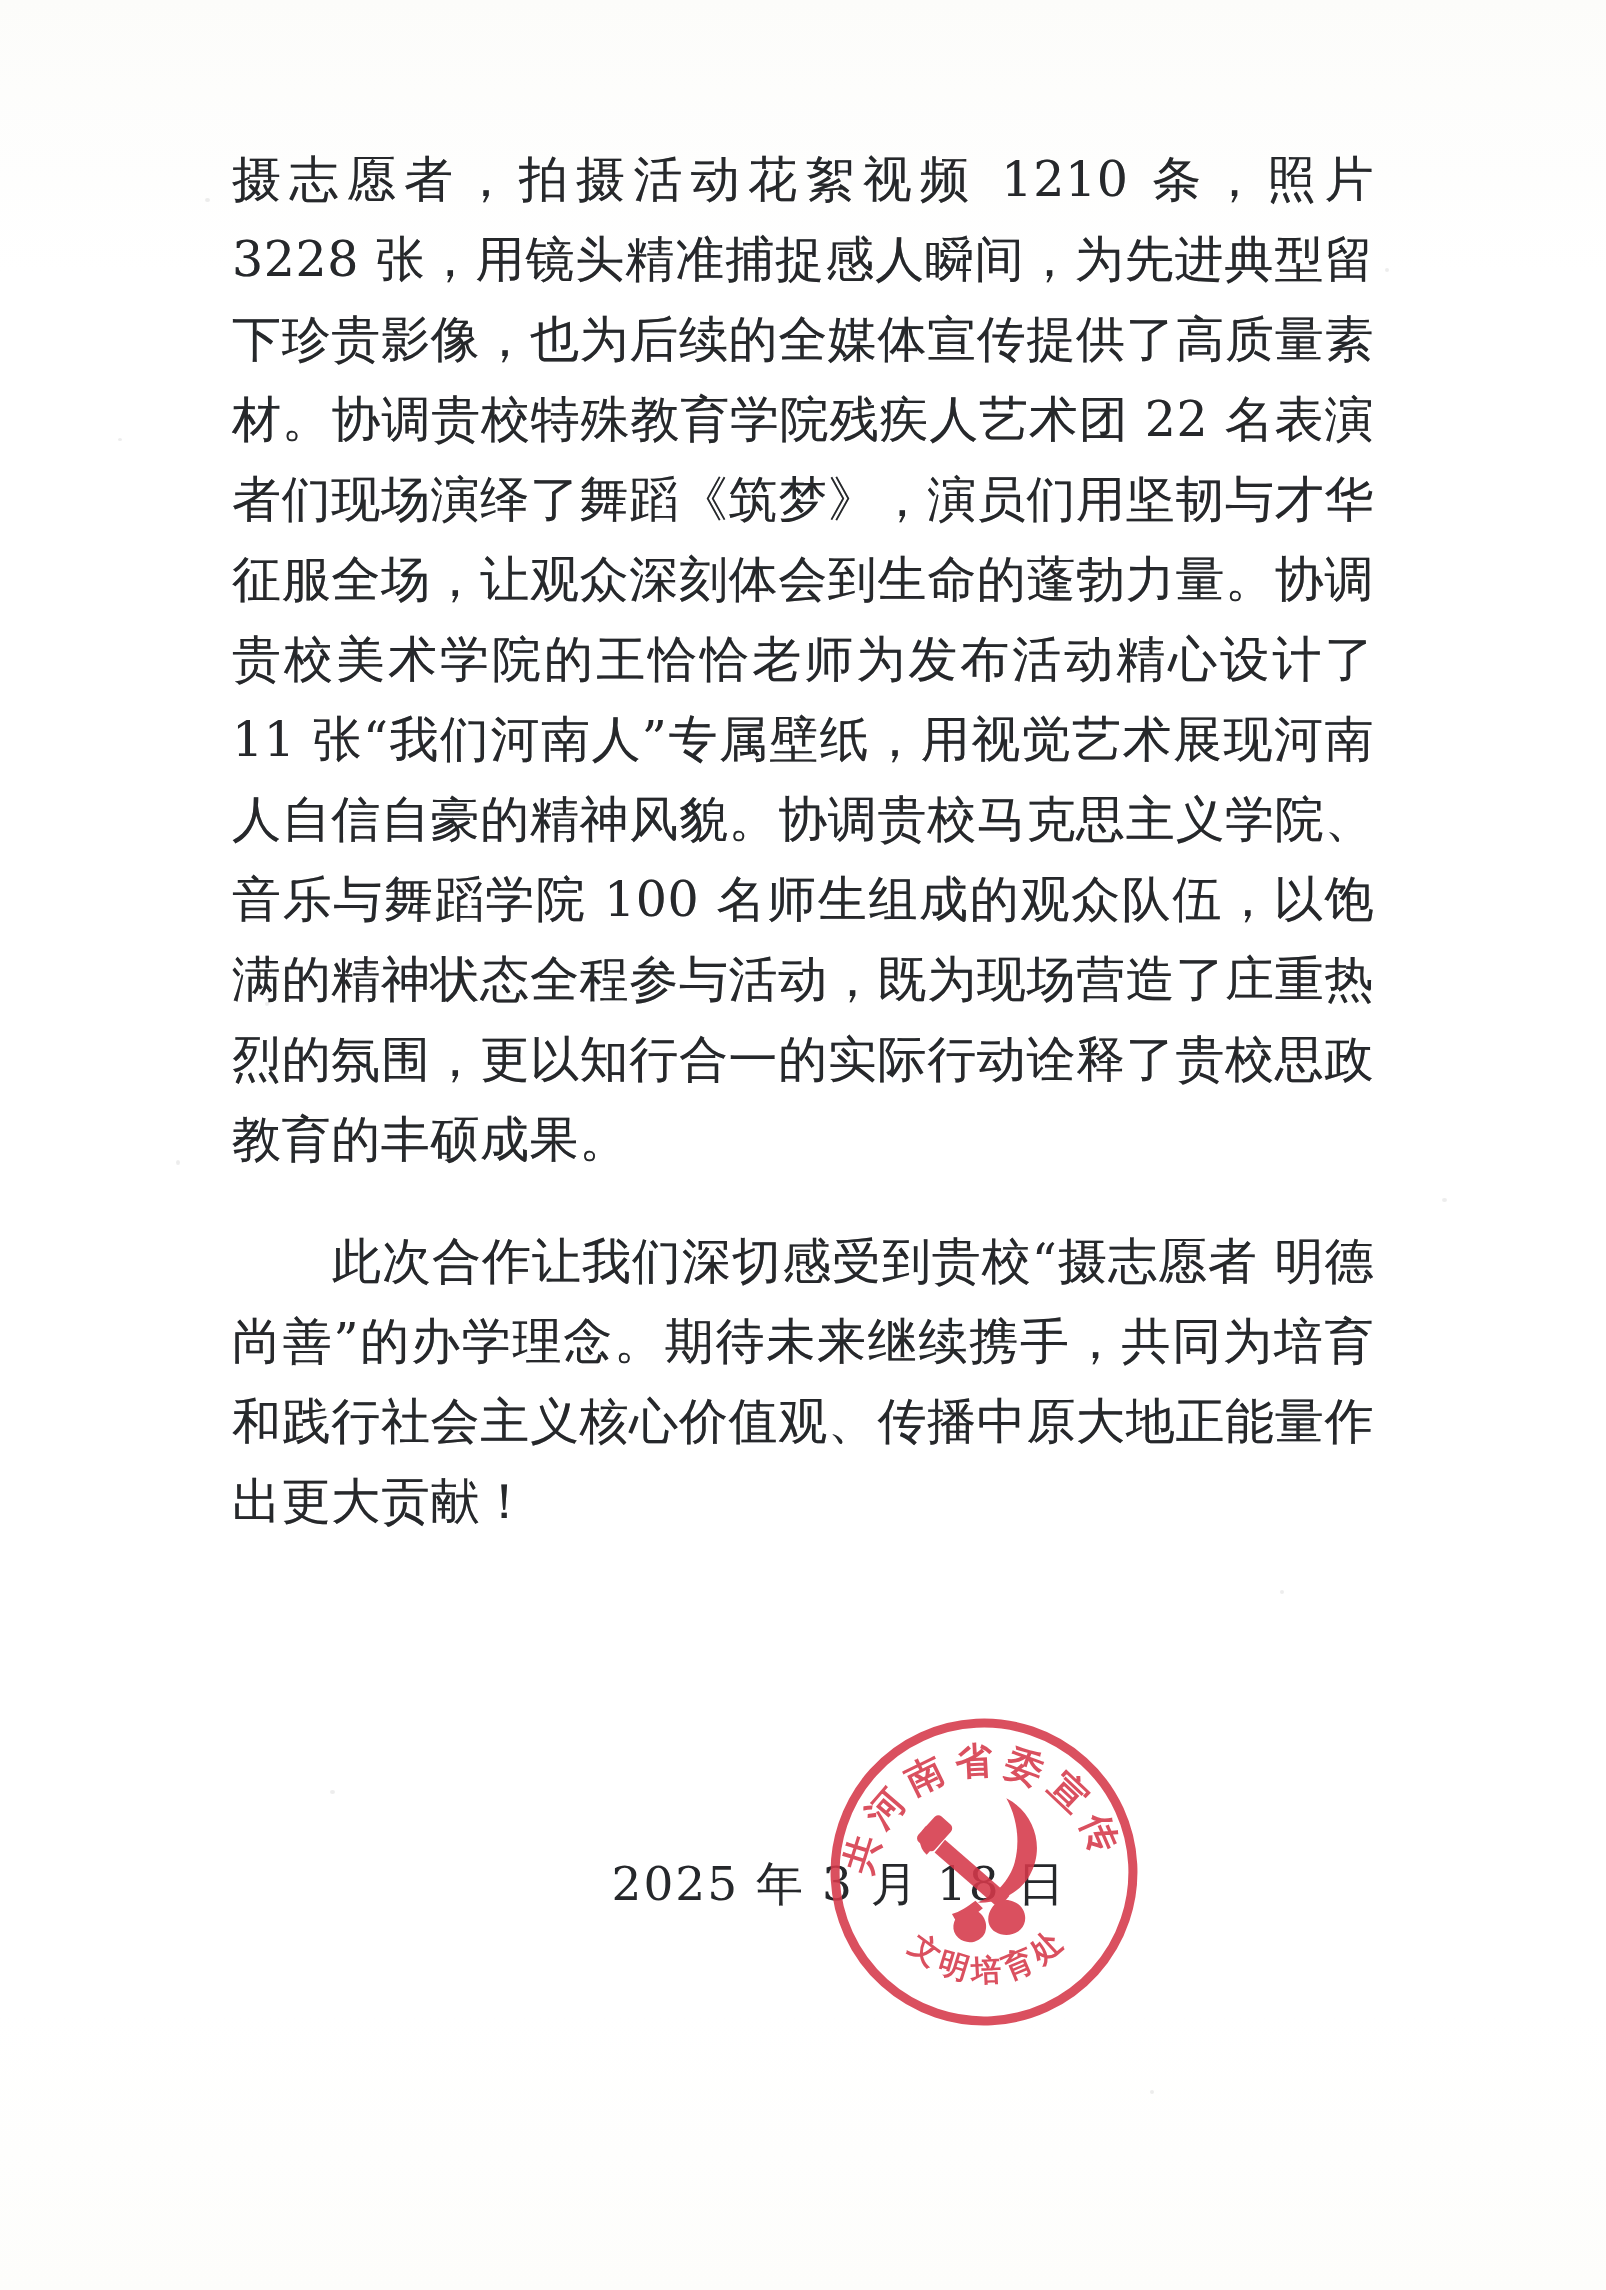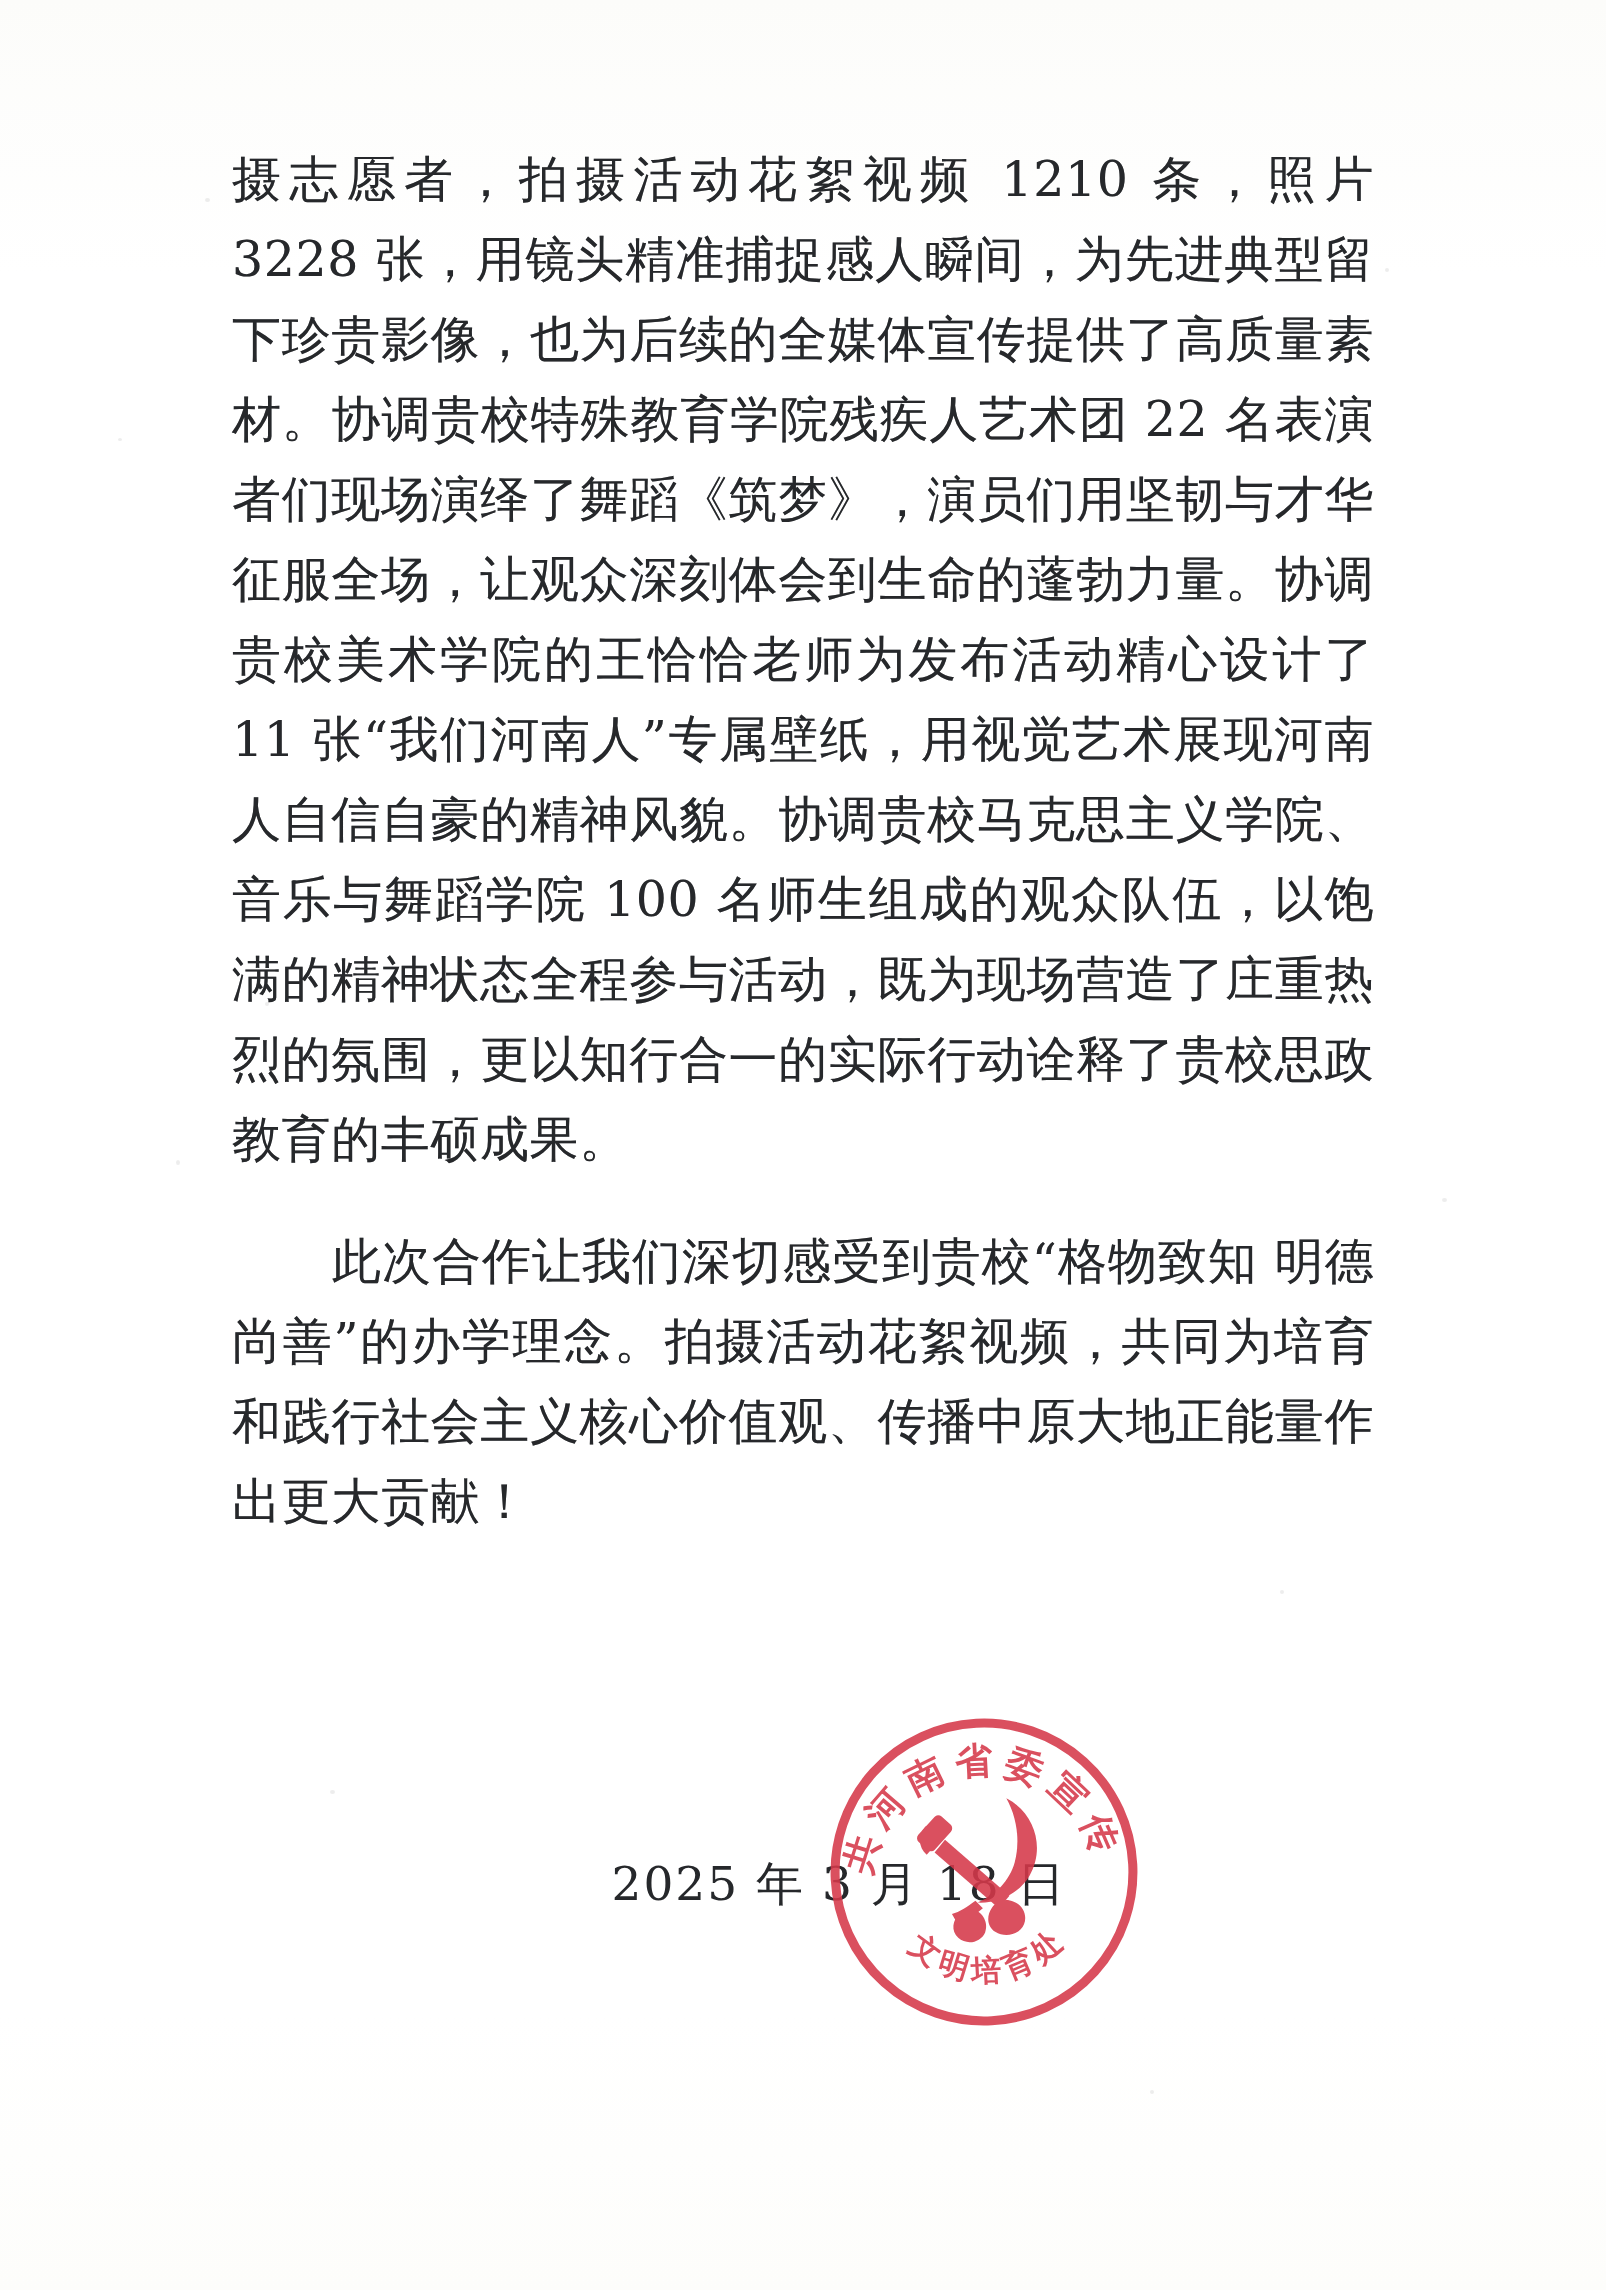--- a/index.html
+++ b/index.html
@@ -119,21 +119,21 @@
   <div class="speck" style="left:265px;  top:1002px; width:4px;  height:4px;"></div>
   <div class="speck" style="left:1442px; top:1198px; width:5px;  height:4px;"></div>
   <div class="speck" style="left:176px;  top:1160px; width:4px;  height:5px;"></div>
   <div class="speck" style="left:700px;  top:1430px; width:4px;  height:4px;"></div>
   <div class="speck" style="left:1280px; top:1590px; width:4px;  height:4px;"></div>
   <div class="speck" style="left:330px;  top:1790px; width:5px;  height:4px;"></div>
   <div class="speck" style="left:1150px; top:2090px; width:4px;  height:4px;"></div>
 
   <div class="body-text">
     <p class="para">摄志愿者，拍摄活动花絮视频 1210 条，照片 3228 张，用镜头精准捕捉感人瞬间，为先进典型留下珍贵影像，也为后续的全媒体宣传提供了高质量素材。协调贵校特殊教育学院残疾人艺术团 22 名表演者们现场演绎了舞蹈《筑梦》，演员们用坚韧与才华征服全场，让观众深刻体会到生命的蓬勃力量。协调贵校美术学院的王恰恰老师为发布活动精心设计了 11 张“我们河南人”专属壁纸，用视觉艺术展现河南人自信自豪的精神风貌。协调贵校马克思主义学院、音乐与舞蹈学院 100 名师生组成的观众队伍，以饱满的精神状态全程参与活动，既为现场营造了庄重热烈的氛围，更以知行合一的实际行动诠释了贵校思政教育的丰硕成果。</p>
-    <p class="para indent">此次合作让我们深切感受到贵校“格物致知 明德尚善”的办学理念。拍摄活动花絮视频，共同为培育和践行社会主义核心价值观、传播中原大地正能量作出更大贡献！</p>
+    <p class="para indent">此次合作让我们深切感受到贵校“摄志愿者 明德尚善”的办学理念。期待未来继续携手，共同为培育和践行社会主义核心价值观、传播中原大地正能量作出更大贡献！</p>
   </div>
 
   <div class="signature-block">
     <div class="sig-inner">
       <div class="date-line">2025 年 3 月 18 日</div>
     </div>
   </div>
 
   <div class="seal">
     <svg viewBox="0 0 320 320" xmlns="http://www.w3.org/2000/svg" aria-hidden="true">

